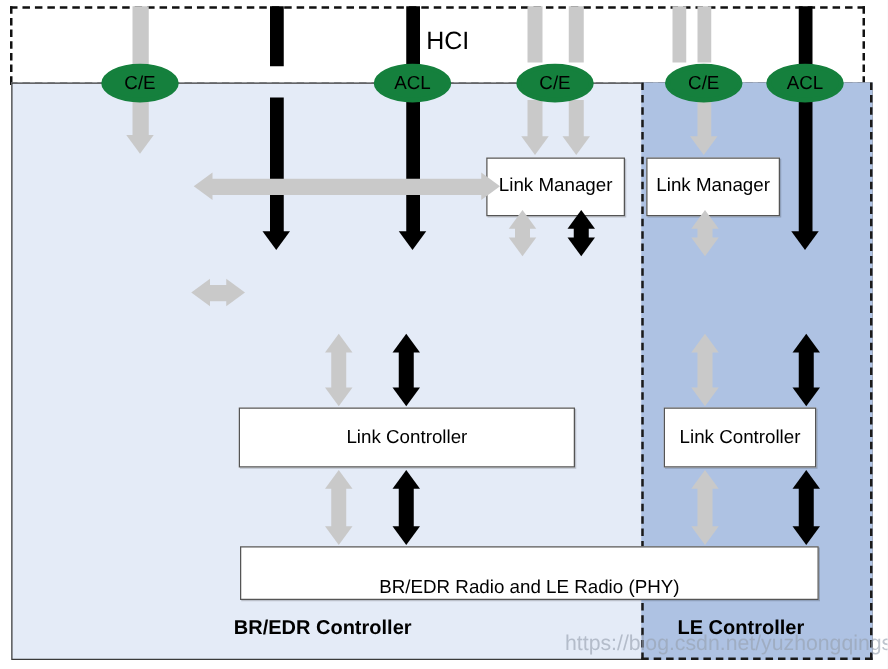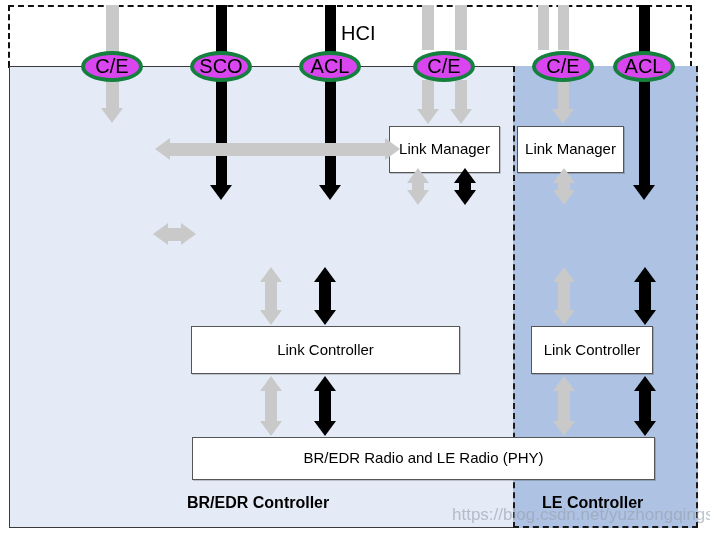--- a/index.html
+++ b/index.html
@@ -23,26 +23,26 @@
        text-align:center;font-size:15px;color:#000;line-height:1.22;
        box-shadow:1px 1px 0 rgba(0,0,0,.18);}
   .box span{display:block;padding:0 4px;}
 
   .b-devmgr {left:68px; top:125px; width:86px;  height:185px;}
   .b-lm-br  {left:389px;top:126px; width:111px; height:47px;}
   .b-lm-le  {left:517px;top:126px; width:107px; height:47px;}
   .b-bbrm   {left:192px;top:203px; width:473px; height:62px;}
   .b-lc-br  {left:191px;top:326px; width:269px; height:48px;}
   .b-lc-le  {left:531px;top:326px; width:122px; height:48px;}
-  .b-phy    {left:192px;top:437px; width:463px; height:43px;}
+  .b-phy    {left:192px;top:437px; width:463px; height:43px;align-items:flex-end;}
 
   
   .oval{position:absolute;width:62px;height:31px;border:4px solid #15803d;
-    border-radius:50%;background:#d946ef;display:flex;align-items:center;
-    justify-content:center;font-size:20px;color:#000;box-sizing:border-box;z-index:6;}
+    border-radius:50%;background:#15803d;display:flex;align-items:center;
+    justify-content:center;font-size:15px;color:#000;box-sizing:border-box;z-index:6;}
 
   
   .hci-label{position:absolute;left:341px;top:22px;font-size:20px;color:#000;}
   .region-label{position:absolute;font-size:16px;font-weight:bold;color:#000;}
   .lbl-bredr{left:187px;top:494px;}
   .lbl-le{left:542px;top:494px;}
 
   
   .shaft{position:absolute;z-index:2;}
   .shaft.gray{background:#c9c9c9;}
@@ -161,21 +161,20 @@
     <span>Link Controller</span>
   </div>
   <div class="box b-lc-le">
     <span>Link Controller</span>
   </div>
   <div class="box b-phy">
     <span>BR/EDR Radio and LE Radio (PHY)</span>
   </div>
 
   <div class="oval" style="left:81px;top:51px;">C/E</div>
-  <div class="oval" style="left:190px;top:51px;">SCO</div>
   <div class="oval" style="left:299px;top:51px;">ACL</div>
   <div class="oval" style="left:413px;top:51px;">C/E</div>
   <div class="oval" style="left:532px;top:51px;">C/E</div>
   <div class="oval" style="left:613px;top:51px;">ACL</div>
 
   <div class="region-label lbl-bredr">BR/EDR Controller</div>
   <div class="region-label lbl-le">LE Controller</div>
 
   <div class="watermark">https://blog.csdn.net/yuzhongqingsi</div>
 

